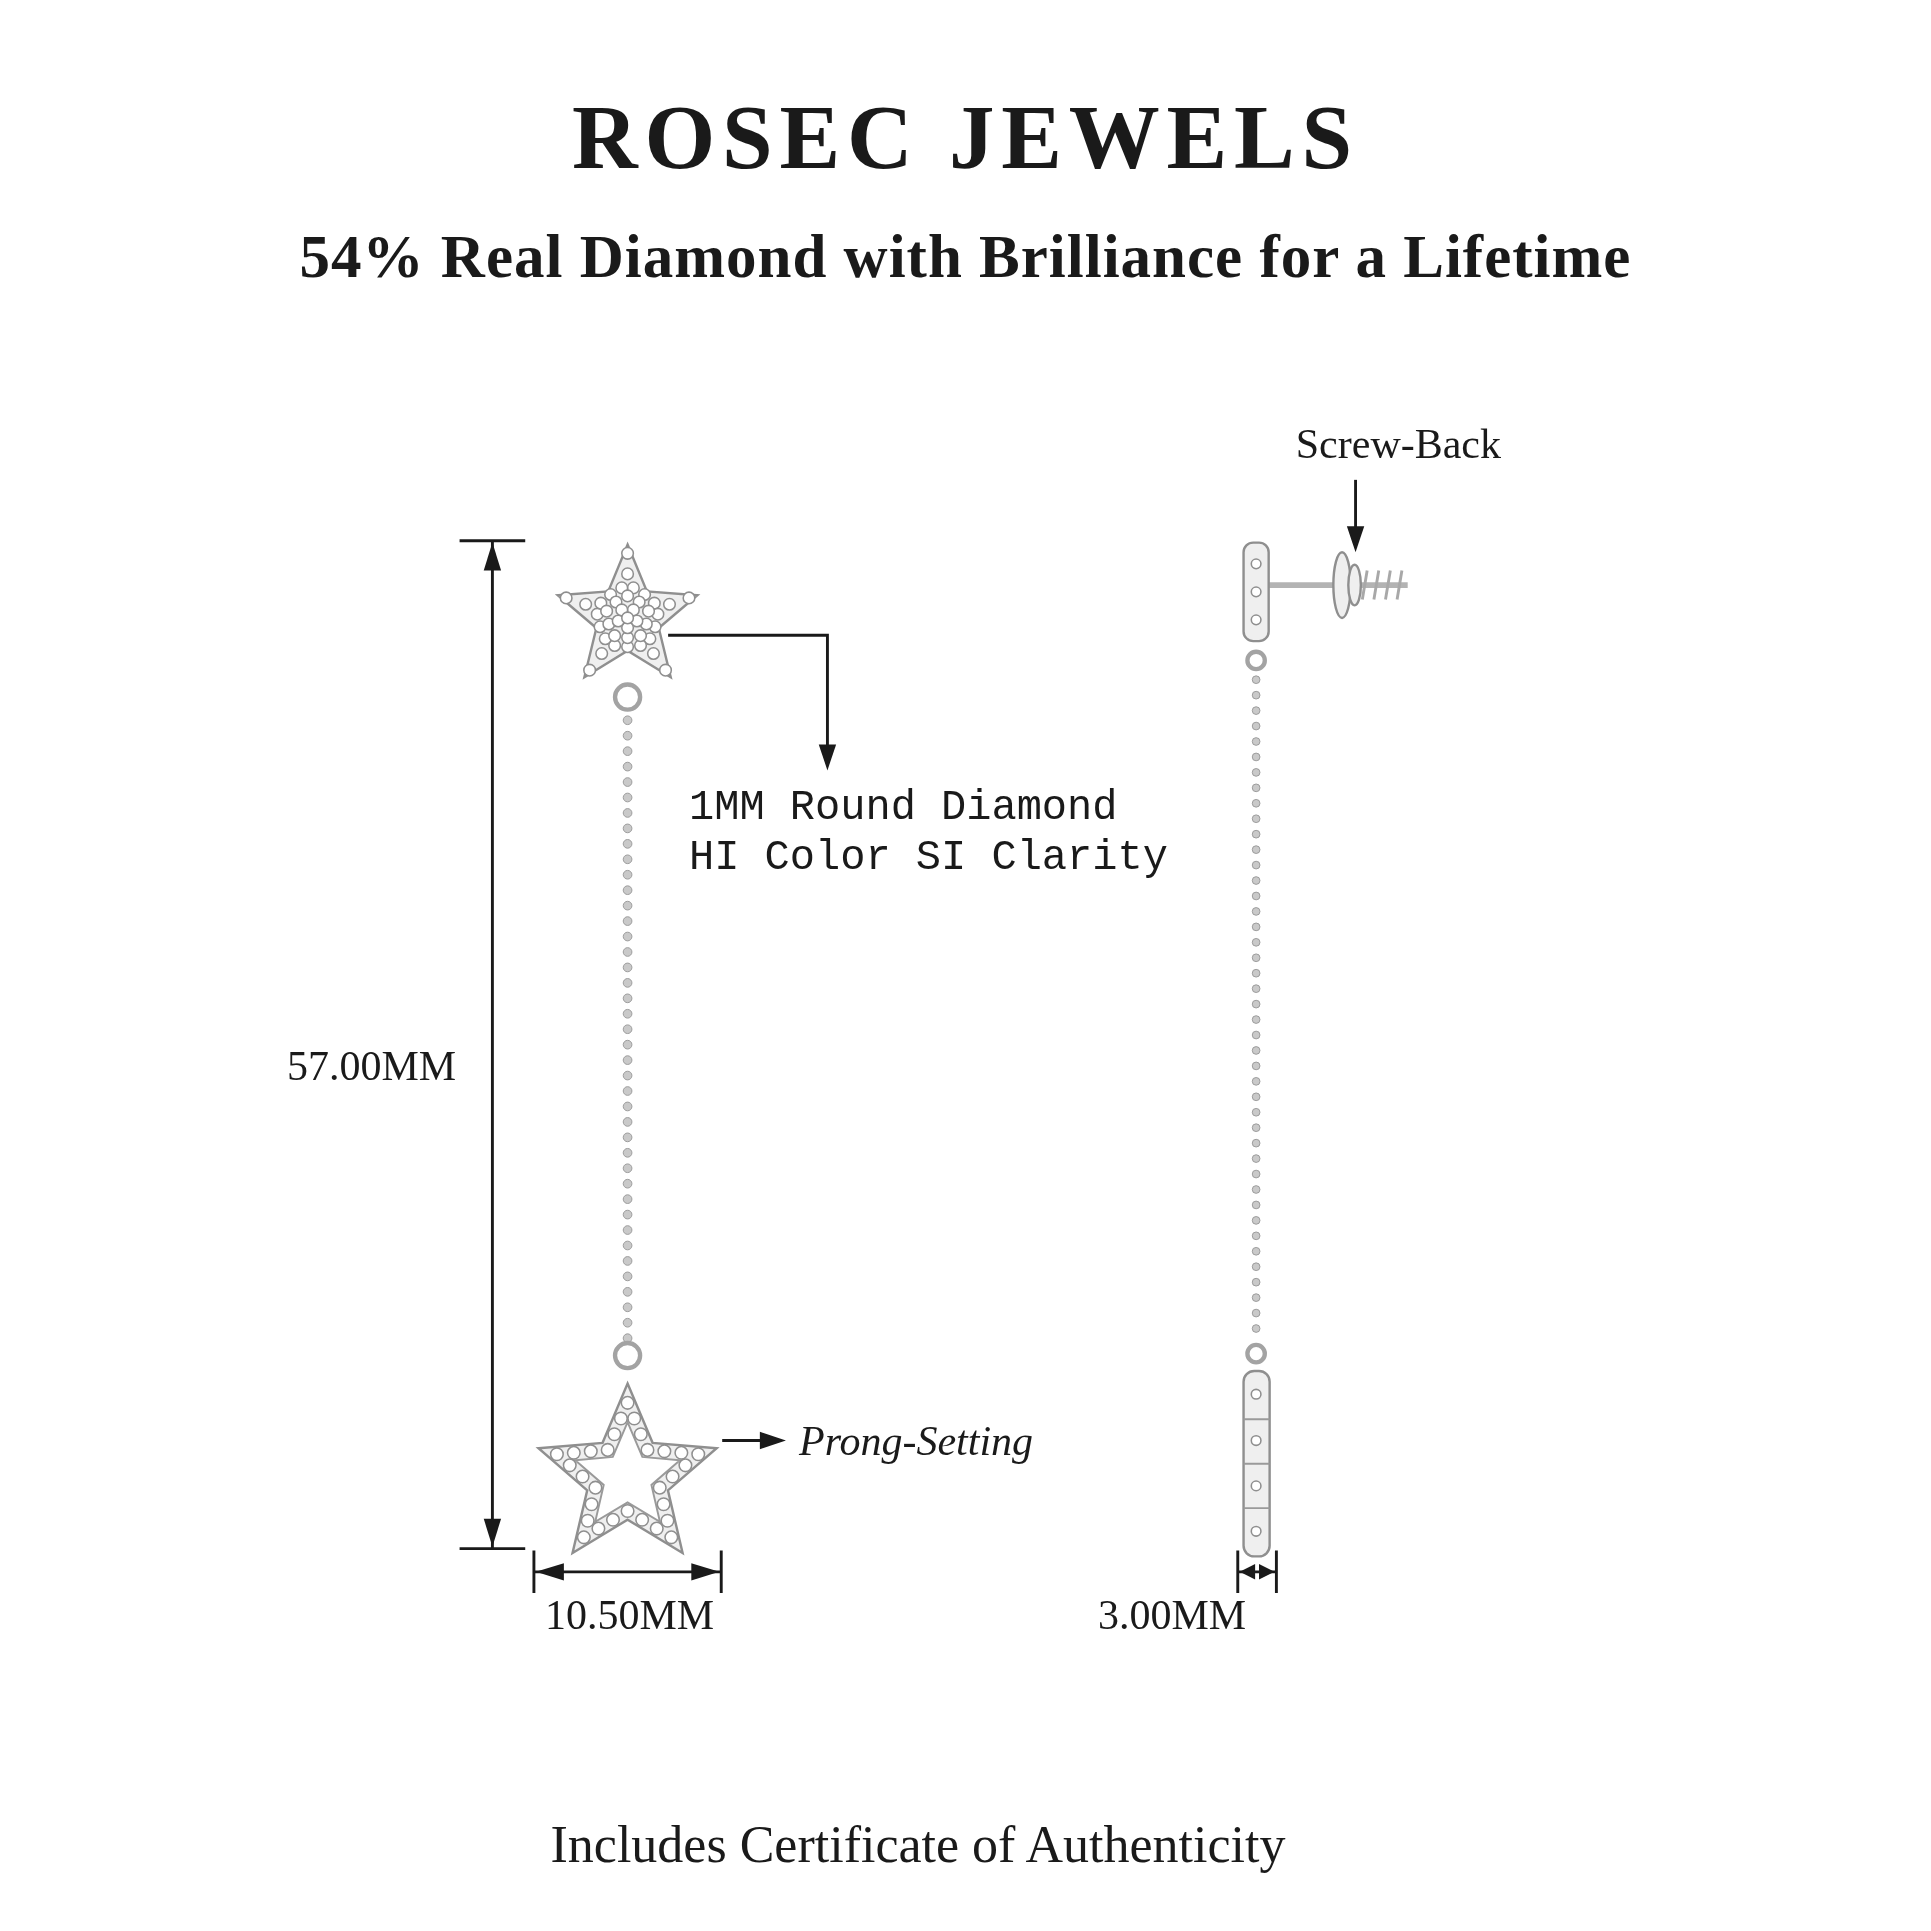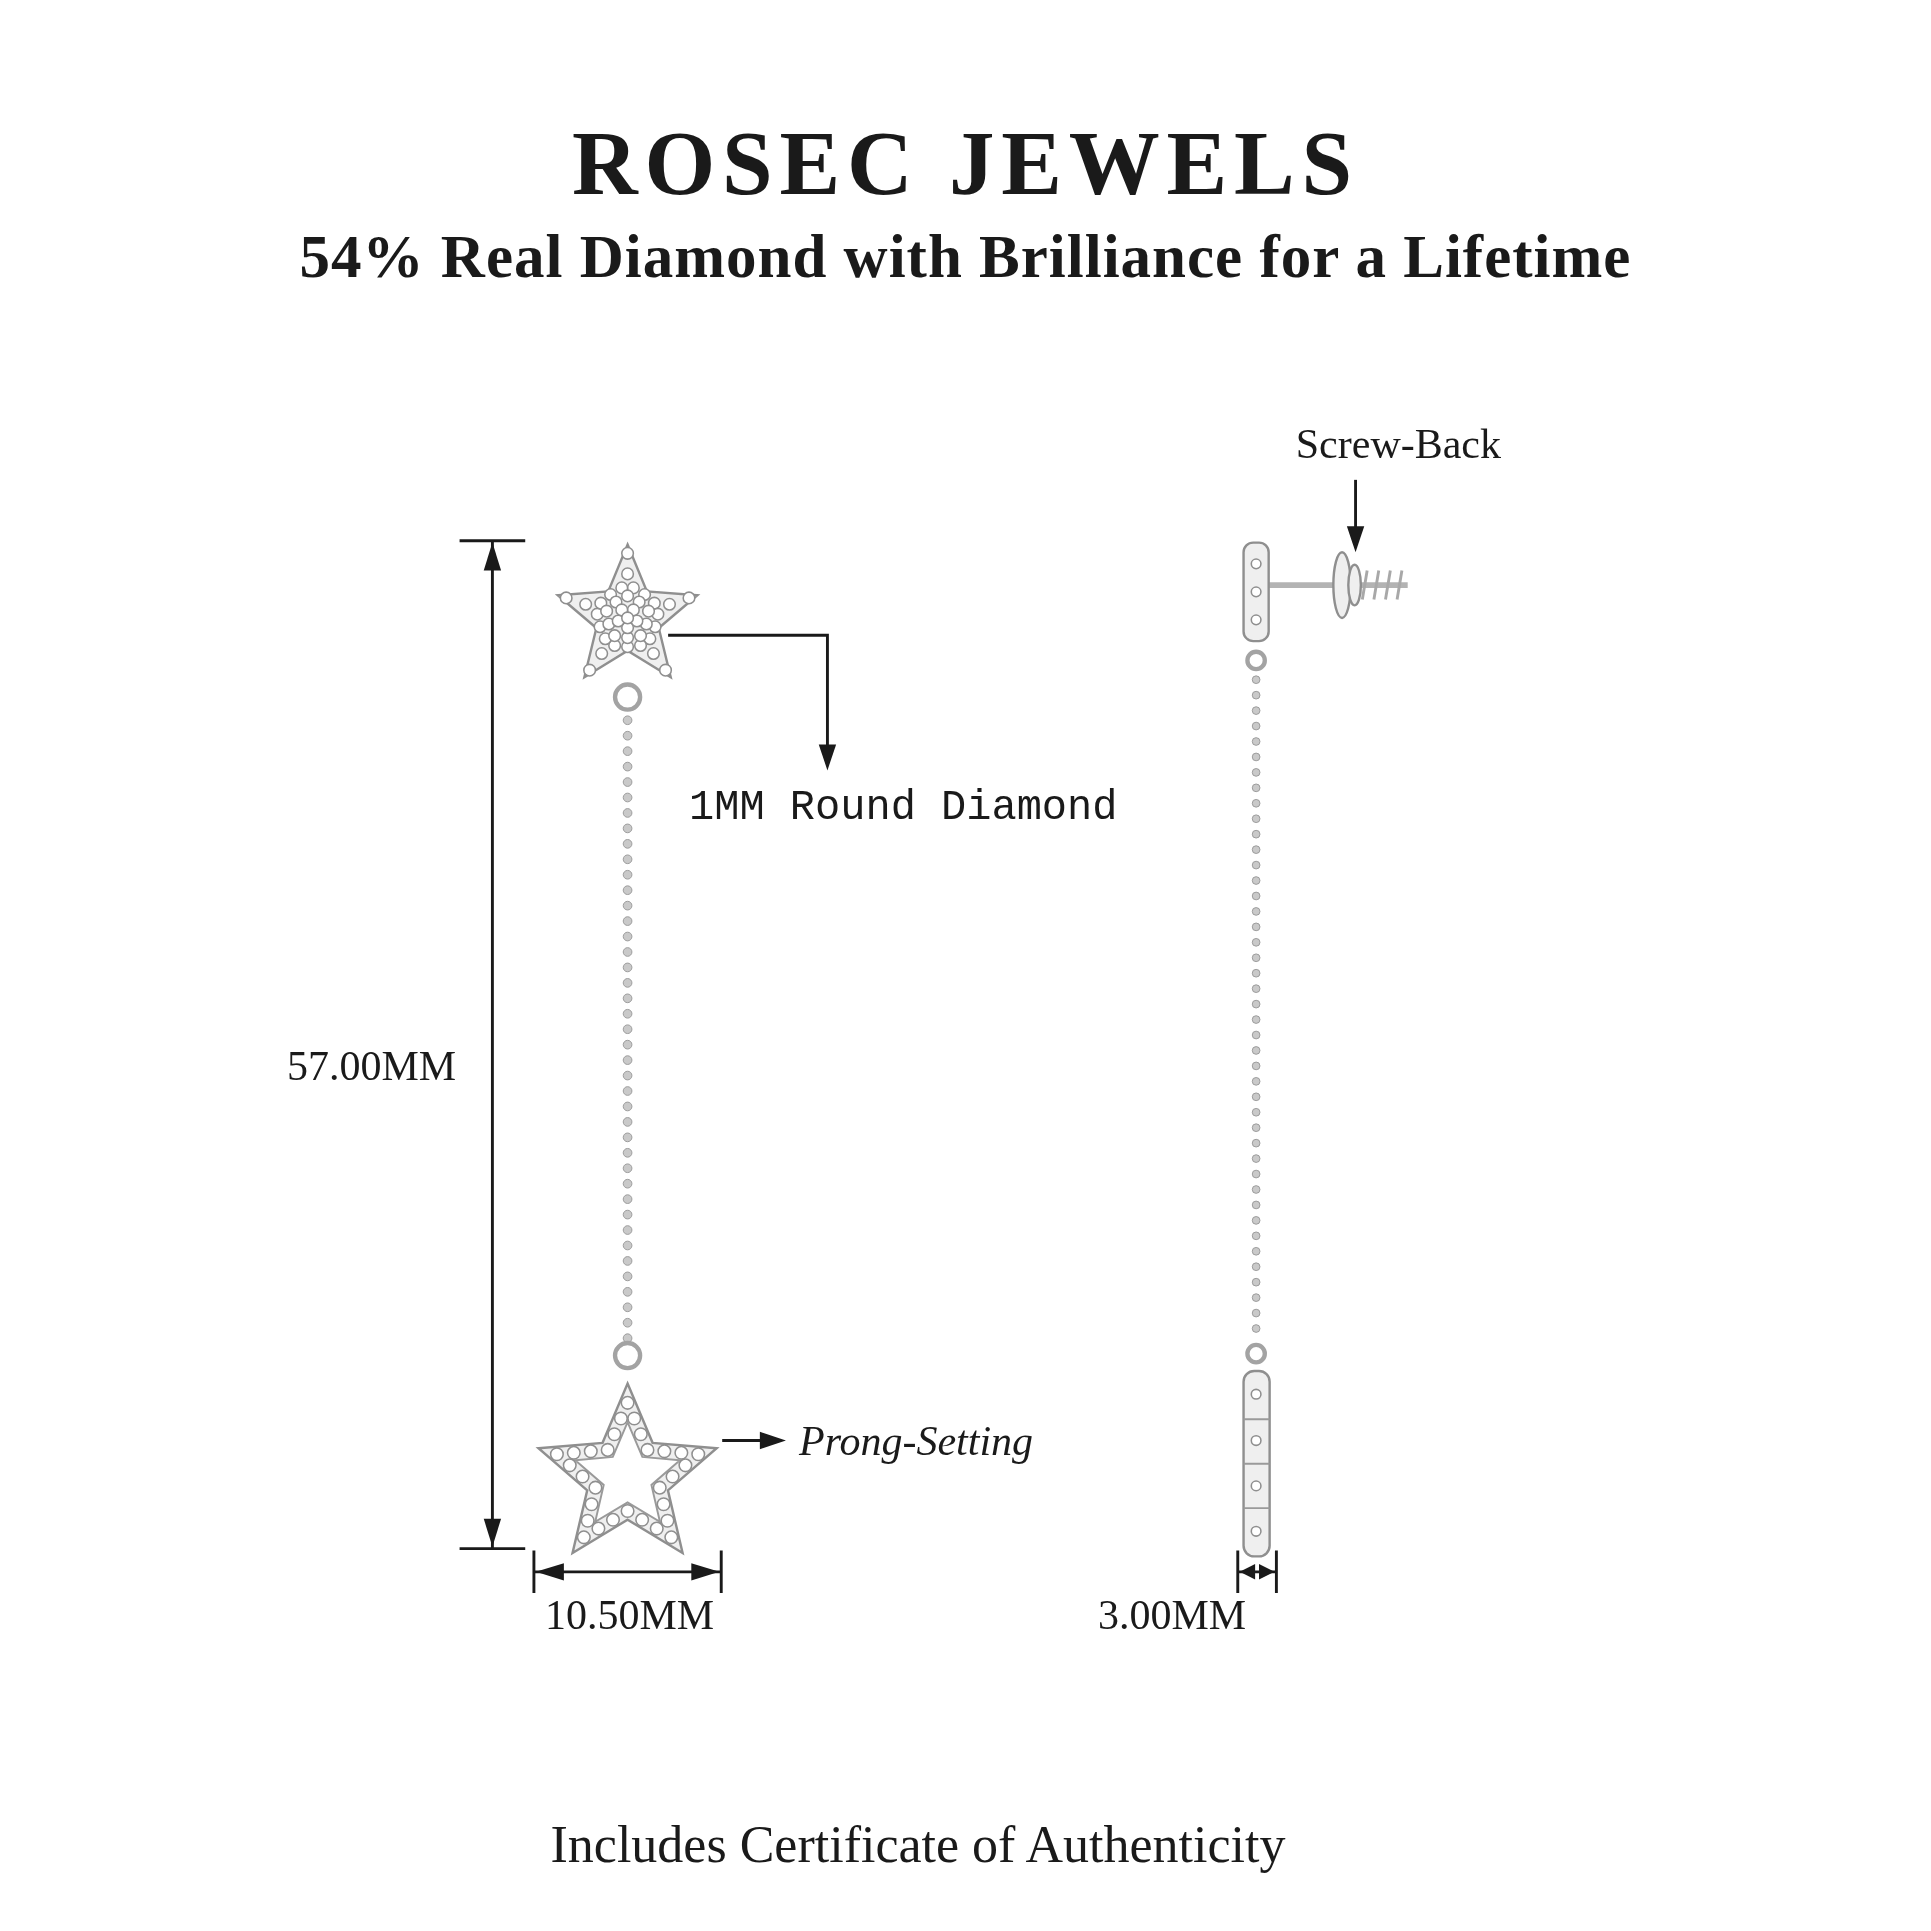--- a/index.html
+++ b/index.html
@@ -1,20 +1,20 @@
 <!DOCTYPE html>
 <html><head>
 <meta charset="utf-8">
 <style>
   html,body{margin:0;padding:0;background:#ffffff;}
   .stage{position:relative;width:1931px;height:1931px;background:#fff;
          font-family:"Liberation Serif",serif;color:#1a1a1a;overflow:hidden;}
   .abs{position:absolute;}
   svg.abs{top:0;left:0;}
-  .title{top:85px;left:0;width:1931px;text-align:center;font-size:91px;font-weight:700;letter-spacing:6.8px;margin-top:26px;}
+  .title{top:85px;left:0;width:1931px;text-align:center;font-size:91px;font-weight:700;letter-spacing:6.8px;}
   .tagline{top:222px;left:0;width:1931px;text-align:center;font-size:61px;font-weight:700;letter-spacing:1px;}
   .label{font-size:42px;white-space:nowrap;}
   .screw{top:420px;left:1211px;width:290px;text-align:right;}
   .dnote{top:784px;left:689px;line-height:1.18;font-family:Liberation Mono, monospace;}
   .hdim{top:1042px;left:270px;width:203px;text-align:center;}
   .wdim{top:1591px;left:545px;width:197px;text-align:left;}
   .tdim{top:1591px;left:1098px;width:197px;font-family:Liberation Serif, serif;}
   .prong{top:1417px;left:799px;font-style:italic;}
   .footer{top:1815px;left:1px;width:1834px;text-align:center;font-size:52px;}
   
@@ -262,20 +262,21 @@
     </g>
   </svg>
 
   <div class="abs title">ROSEC JEWELS</div>
   <div class="abs tagline">54% Real Diamond with Brilliance for a Lifetime</div>
 
   <div class="abs label screw">Screw-Back</div>
 
   <div class="abs label dnote">
     <div>1MM Round Diamond</div>
+    <div>HI Color SI Clarity</div>
   </div>
 
   <div class="abs label hdim">57.00MM</div>
   <div class="abs label wdim">10.50MM</div>
   <div class="abs label tdim">3.00MM</div>
 
   <div class="abs label prong">Prong-Setting</div>
 
   <div class="abs footer">Includes Certificate of Authenticity</div>
 </div>

